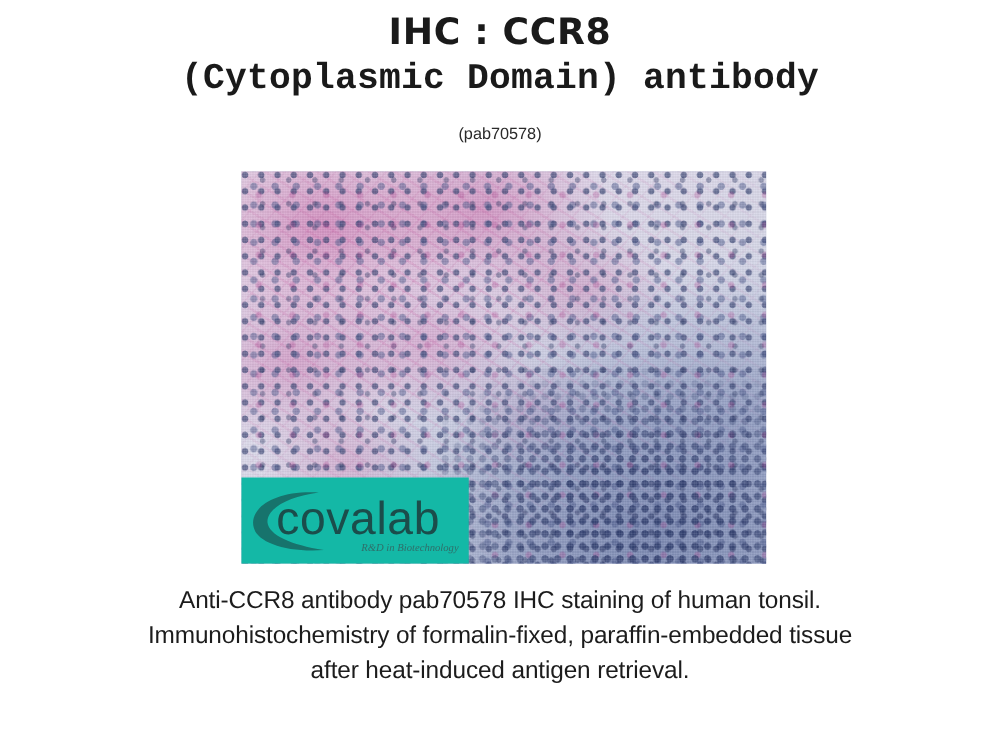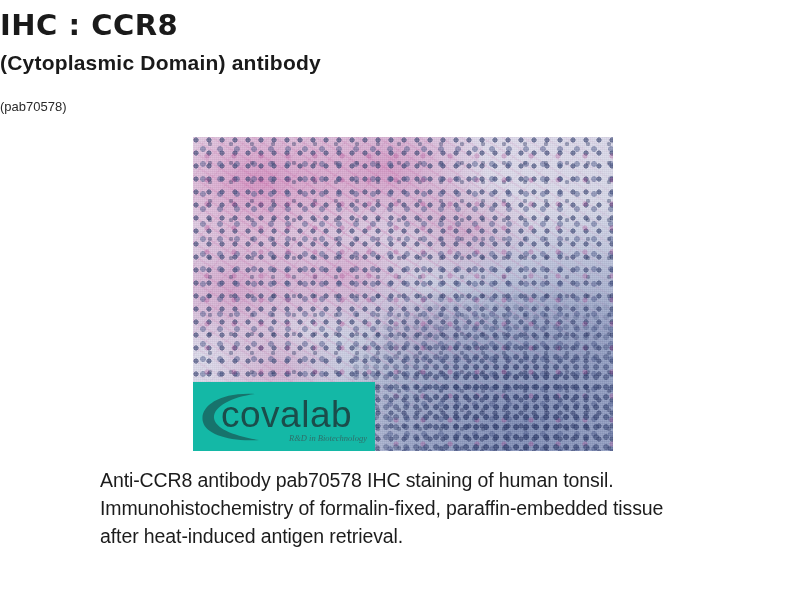--- a/index.html
+++ b/index.html
@@ -16,35 +16,36 @@
     color: #111111;
     position: relative;
   }
 
   
   .title-block {
     position: absolute;
     left: 0;
     top: 0;
     width: 800px;
+    text-align: center;
   }
   .title-line-1 {
     font-family: "DejaVu Sans", sans-serif;
     font-weight: 700;
     font-size: 29px;
     letter-spacing: 0.5px;
     line-height: 38px;
     margin-top: 6px;
     color: #1a1a1a;
     white-space: nowrap;
   }
   .title-line-2 {
-    font-family: Liberation Sans, sans-serif;
+    font-family: Liberation Mono, monospace;
     font-weight: 700;
-    font-size: 21px;
+    font-size: 29px;
     letter-spacing: 0.2px;
     line-height: 38px;
     color: #1a1a1a;
     white-space: nowrap;
   }
   .catalog-number {
     font-family: "Liberation Sans", sans-serif;
     font-weight: 400;
     font-size: 13px;
     line-height: 18px;
@@ -166,21 +167,21 @@
     height: 69px;
   }
   .logo-svg { display: block; }
 
   
   .caption {
     position: absolute;
     left: 100px;
     top: 466px;
     width: 600px;
-    text-align: left;
+    text-align: center;
     font-family: "Liberation Sans", sans-serif;
     font-size: 19.5px;
     line-height: 28px;
     color: #1c1c1c;
     letter-spacing: -0.1px;
   }
 </style>
 </head>
 <body>
 

